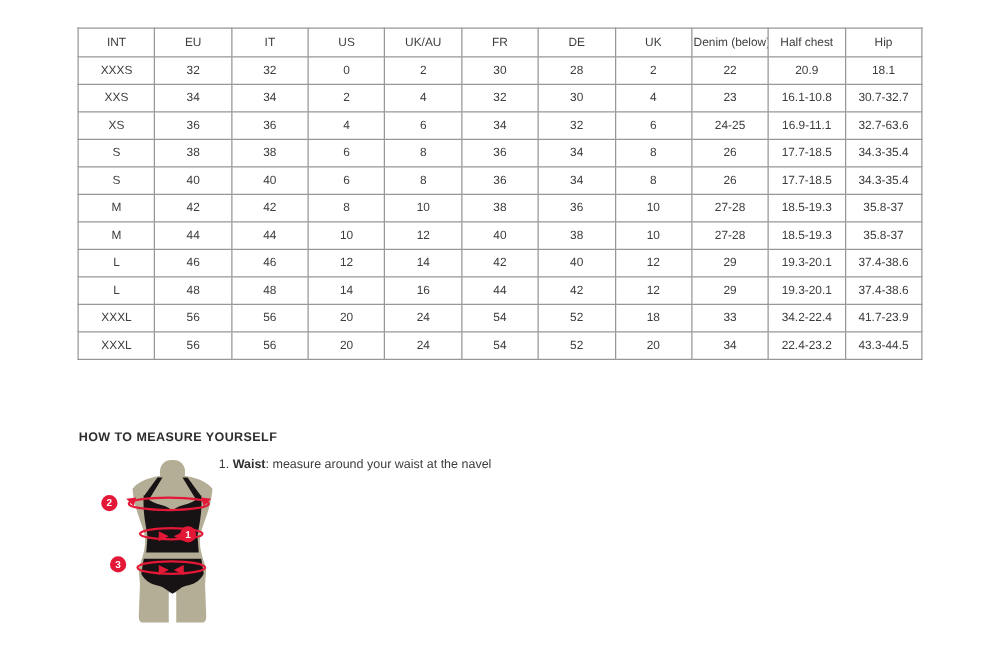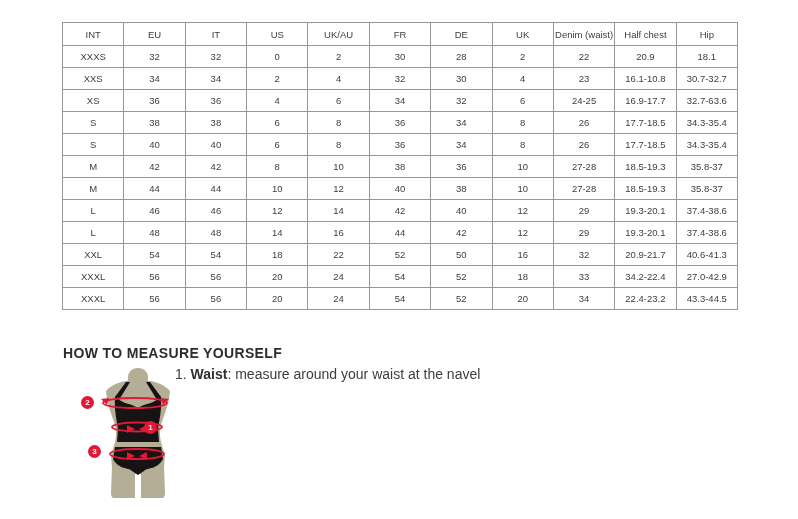--- a/index.html
+++ b/index.html
@@ -17,24 +17,24 @@
   table.size-chart th,table.size-chart td{
     border:1px solid #979797;
     font-size:9.5px;font-weight:400;color:#3d3d3d;
     text-align:center;vertical-align:middle;
     height:21px;padding:0 1px;white-space:nowrap;overflow:hidden;
   }
   table.size-chart th{height:22px;}
   
   .measure-title{
     position:absolute;left:63px;top:345px;
-    font-size:14px;font-weight:700;letter-spacing:.35px;color:#2d2d2d;
+    font-size:10px;font-weight:700;letter-spacing:.35px;color:#2d2d2d;
   }
   .steps{position:absolute;left:175px;top:366px;}
-  .step{font-size:14px;color:#3d3d3d;margin-bottom:8.5px;white-space:nowrap;}
+  .step{font-size:10px;color:#3d3d3d;margin-bottom:8.5px;white-space:nowrap;}
   .step b{font-weight:700;color:#2f2f2f;}
   
   .figure-wrap{position:absolute;left:78px;top:367px;width:120px;height:133px;}
   .figure-wrap svg{position:absolute;left:0;top:0;}
   .badge{
     position:absolute;width:13px;height:13px;border-radius:50%;
     background:#e31837;color:#ffffff;font-size:8px;font-weight:700;
     display:flex;align-items:center;justify-content:center;line-height:1;
     box-sizing:border-box;
   }
@@ -51,21 +51,21 @@
     <thead>
         <tr>
           <th>INT</th>
           <th>EU</th>
           <th>IT</th>
           <th>US</th>
           <th>UK/AU</th>
           <th>FR</th>
           <th>DE</th>
           <th>UK</th>
-          <th>Denim (waist)</th>
+          <th>Denim (below)</th>
           <th>Half chest</th>
           <th>Hip</th>
         </tr>
       </thead>
     <tbody>
         <tr>
           <td>XXXS</td>
           <td>32</td>
           <td>32</td>
           <td>0</td>
@@ -93,21 +93,21 @@
         <tr>
           <td>XS</td>
           <td>36</td>
           <td>36</td>
           <td>4</td>
           <td>6</td>
           <td>34</td>
           <td>32</td>
           <td>6</td>
           <td>24-25</td>
-          <td>16.9-17.7</td>
+          <td>16.9-11.1</td>
           <td>32.7-63.6</td>
         </tr>
         <tr>
           <td>S</td>
           <td>38</td>
           <td>38</td>
           <td>6</td>
           <td>8</td>
           <td>36</td>
           <td>34</td>
@@ -173,46 +173,33 @@
           <td>48</td>
           <td>48</td>
           <td>14</td>
           <td>16</td>
           <td>44</td>
           <td>42</td>
           <td>12</td>
           <td>29</td>
           <td>19.3-20.1</td>
           <td>37.4-38.6</td>
-        </tr>
-        <tr>
-          <td>XXL</td>
-          <td>54</td>
-          <td>54</td>
-          <td>18</td>
-          <td>22</td>
-          <td>52</td>
-          <td>50</td>
-          <td>16</td>
-          <td>32</td>
-          <td>20.9-21.7</td>
-          <td>40.6-41.3</td>
         </tr>
         <tr>
           <td>XXXL</td>
           <td>56</td>
           <td>56</td>
           <td>20</td>
           <td>24</td>
           <td>54</td>
           <td>52</td>
           <td>18</td>
           <td>33</td>
           <td>34.2-22.4</td>
-          <td>27.0-42.9</td>
+          <td>41.7-23.9</td>
         </tr>
         <tr>
           <td>XXXL</td>
           <td>56</td>
           <td>56</td>
           <td>20</td>
           <td>24</td>
           <td>54</td>
           <td>52</td>
           <td>20</td>

